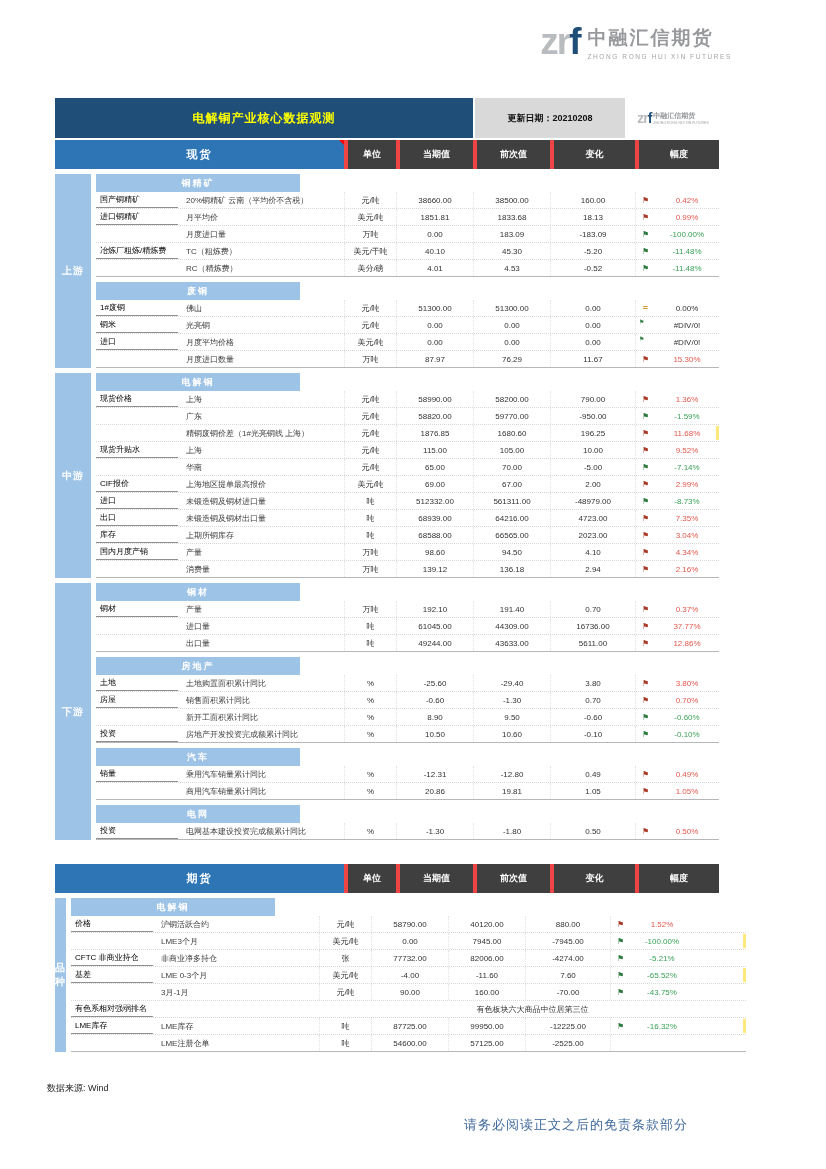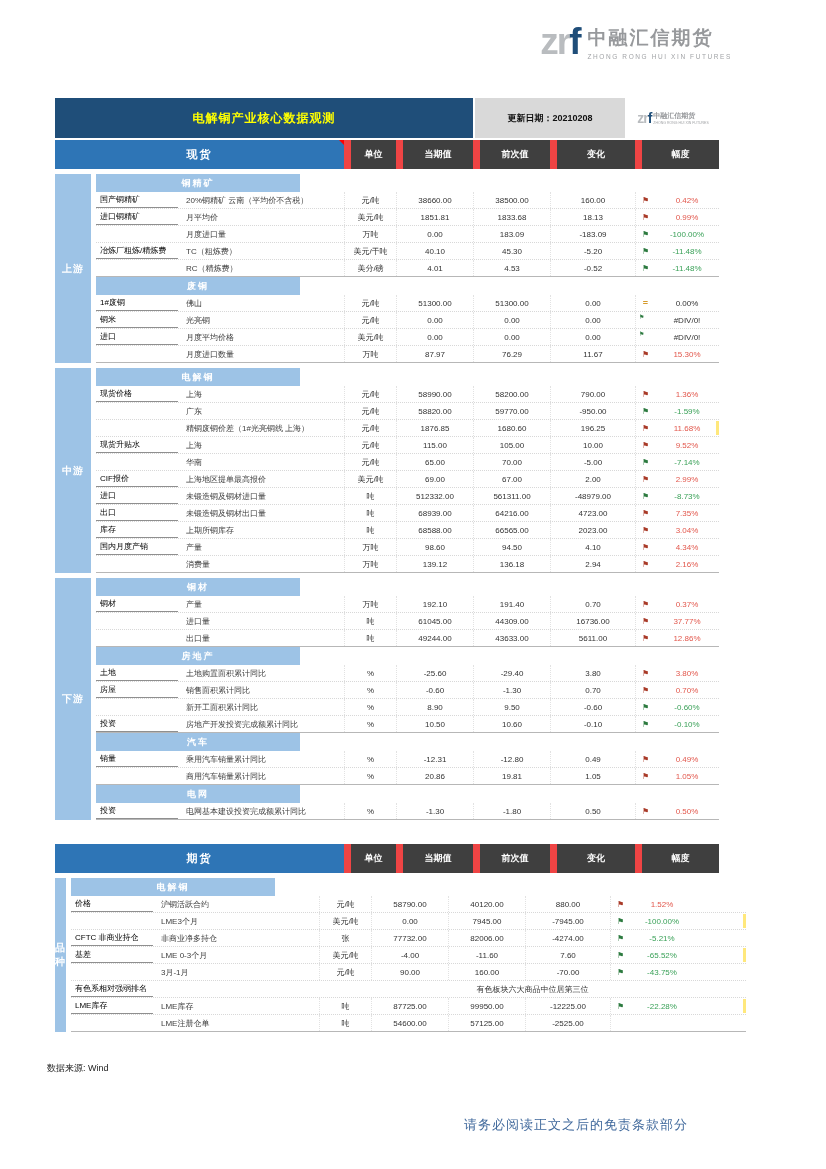--- a/index.html
+++ b/index.html
@@ -31,29 +31,29 @@
   .rh-logo .cn { font-size:7px; font-weight:bold; color:#97999c; }
   .rh-logo .en { font-size:3.5px; color:#a2a4a7; }
 
   
   .thead { display:flex; height:29px; margin-top:2px; }
   .t-title { width:289px; background:#2e75b6; color:#fff; font-weight:bold; font-size:11px;
              display:flex; align-items:center; justify-content:center; position:relative; letter-spacing:2px; }
   .t-title.corner::after { content:""; position:absolute; top:0; right:0;
              border-top:5px solid #ff0000; border-left:5px solid transparent; }
   .t-col { background:#3f3f3f; color:#fff; font-weight:bold; font-size:9px;
-           display:flex; align-items:center; justify-content:center; border-left:7px solid #ef4444;font-family:Liberation Mono, monospace; }
+           display:flex; align-items:center; justify-content:center; border-left:4px solid #ef4444;font-family:Liberation Mono, monospace; }
   .c-unit-h { width:52px; } .c-current-h { width:77px; } .c-previous-h { width:77px; }
   .c-change-h { width:85px; } .c-range-h { width:84px; }
 
   .band { display:flex; margin-top:5px; }
   .side { width:36px; background:#9dc3e6; color:#fff; font-weight:bold; font-size:10px;
           display:flex; align-items:center; justify-content:center; letter-spacing:1px; }
   .band-body { flex:1; margin-left:5px; }
-  .section + .section { }
+  .section + .section { margin-top:5px; }
   .sec-title { width:204px; height:18px; background:#9dc3e6; color:#fff; font-weight:bold; font-size:9px;
                display:flex; align-items:center; justify-content:center; letter-spacing:2px; }
   .row { display:flex; height:17px; align-items:stretch; position:relative;
          border-bottom:1px dotted #d8d8d8; font-size:8px; color:#333; }
   .row:last-child { border-bottom:1px solid #b7b7b7; }
   .row.hl::after { content:""; position:absolute; right:0; top:1px; bottom:1px; width:3px; background:#ffe87c; }
   .c-label { width:82px; font-weight:normal; color:#000; display:flex; align-items:center; padding-left:4px; }
   .c-label.has-u { border-bottom:1px solid #8f8f8f; }
   .c-desc { width:166px; display:flex; align-items:center; padding-left:8px; color:#404040; }
   .c-unit { width:52px; display:flex; align-items:center; justify-content:center; border-left:1px dotted #e2e2e2; }
@@ -517,21 +517,21 @@
                 <div class="c-span">有色板块六大商品中位居第三位</div>
               </div>
               <div class="row hl">
                 <div class="c-label has-u">LME库存</div>
                 <div class="c-desc">LME库存</div>
                 <div class="c-unit">吨</div>
                 <div class="c-num">87725.00</div>
                 <div class="c-num">99950.00</div>
                 <div class="c-chg">-12225.00</div>
                 <div class="c-flag down">⚑</div>
-                <div class="c-pct neg">-22.28%</div>
+                <div class="c-pct neg">-16.32%</div>
               </div>
               <div class="row">
                 <div class="c-label"></div>
                 <div class="c-desc">LME注册仓单</div>
                 <div class="c-unit">吨</div>
                 <div class="c-num">54600.00</div>
                 <div class="c-num">57125.00</div>
                 <div class="c-chg">-2525.00</div>
                 <div class="c-flag none"></div>
                 <div class="c-pct plain"></div>

